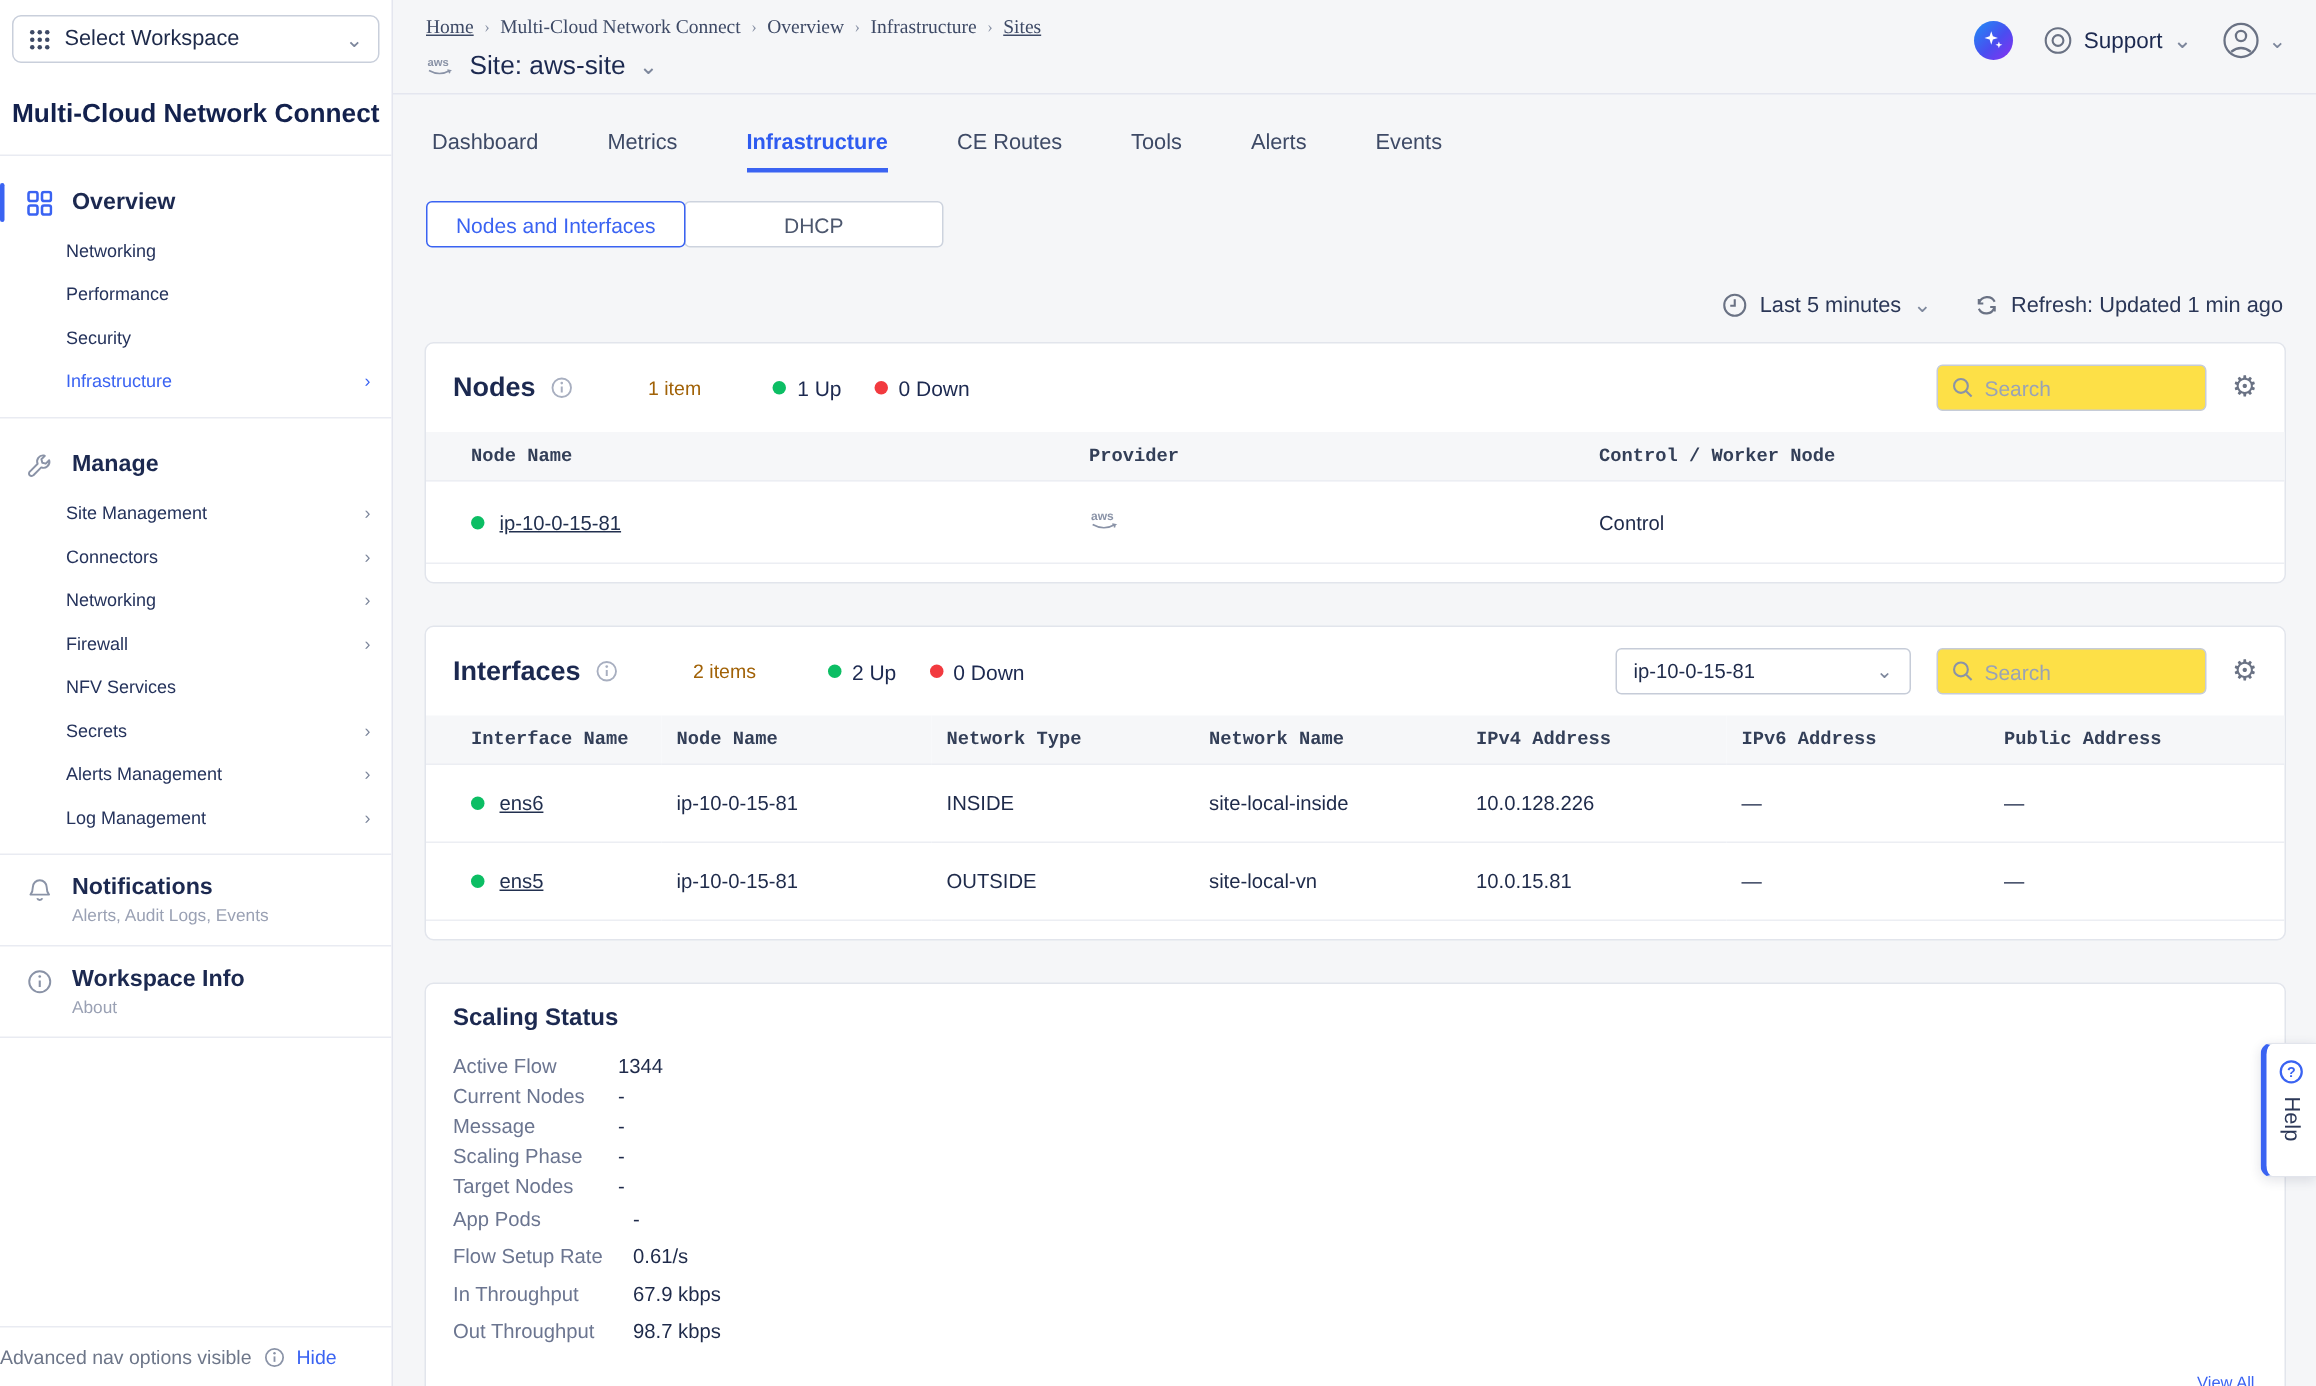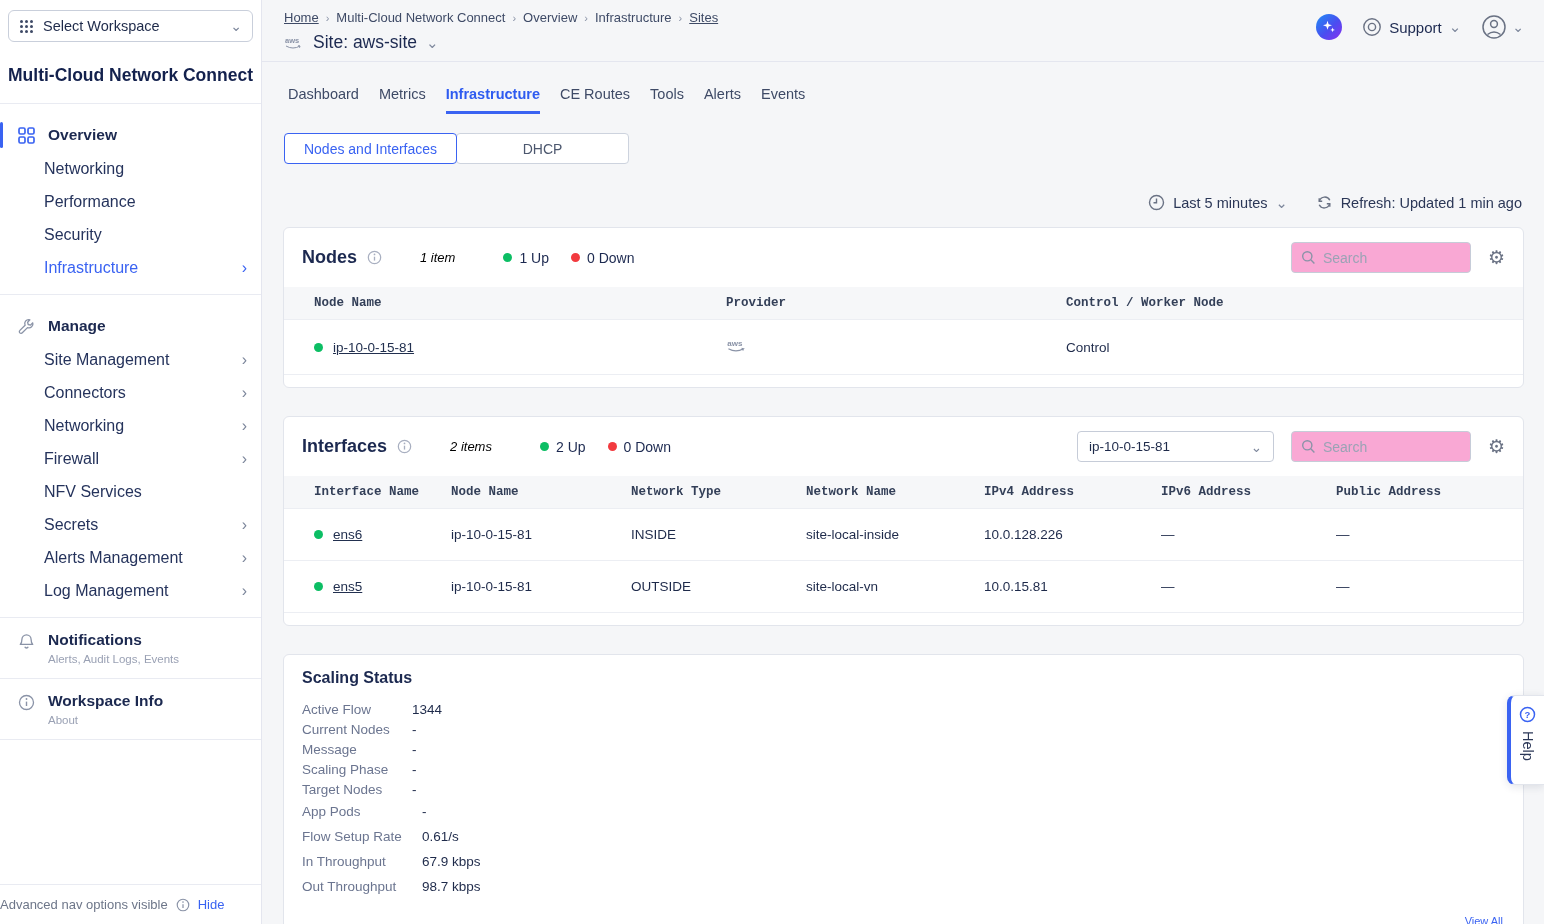--- a/index.html
+++ b/index.html
@@ -35,55 +35,55 @@
   .nav-section { padding:14px 0 10px 0; border-bottom:1px solid #e9ebf2; }
   .nav-head {
     display:flex; align-items:center; gap:13px; padding:8px 8px 8px 18px;
     font-size:15.5px; font-weight:bold; color:#1c2950; position:relative; cursor:pointer;
   }
   .nav-head.active::before {
     content:""; position:absolute; left:0; top:4px; bottom:4px; width:3px; background:#3a63f2; border-radius:2px;
   }
   .nav-item {
     display:flex; align-items:flex-start; justify-content:space-between;
-    padding:7.5px 14px 7.5px 44px; font-size:16px; color:#25335c; cursor:pointer;
+    padding:7.5px 14px 7.5px 44px; font-size:12px; color:#25335c; cursor:pointer;
   }
   .nav-item.active { color:#3a63f2; }
   .nav-item .chev { color:#3a63f2; }
   .nav-item .chev.gray { color:#7d879c; }
   .nav-block { padding:13px 14px 13px 18px; border-bottom:1px solid #e9ebf2; display:flex; gap:13px; cursor:pointer; }
   .nav-block .t { font-size:15.5px; font-weight:bold; color:#1c2950; }
   .nav-block .s { font-size:11.5px; color:#9aa1b4; margin-top:4px; }
   .sidebar-footer {
     border-top:1px solid #e9ebf2; padding:12px 0; font-size:13px; color:#6d7689;
     display:flex; align-items:center; gap:8px; margin-top:auto;
   }
   .hide-link { color:#3a63f2; cursor:pointer; }
 
   
   .main { flex:1; display:flex; flex-direction:column; height:100%; position:relative; }
   .topbar {
     padding:8px 20px 8px 22px; border-bottom:1px solid #e4e6ef;
     display:flex; justify-content:space-between; align-items:flex-start;
   }
-  .crumbs { font-size:13px; color:#3e4a66; display:flex; gap:7px; align-items:center; padding-top:2px; }
+  .crumbs { font-size:13px; color:#3e4a66; display:flex; gap:7px; align-items:center; padding-top:2px;font-family:Liberation Serif, serif; }
   .crumbs .link { text-decoration:underline; cursor:pointer; }
   .crumbs .sep { color:#8a93a7; font-size:11px; }
   .site-line { display:flex; align-items:center; gap:9px; margin-top:7px; }
   .site-title { font-size:17.5px; color:#1c2950; }
   .top-actions { display:flex; align-items:center; gap:20px; padding-top:6px; }
   .ai-btn {
     width:26px; height:26px; border-radius:50%; cursor:pointer;
     background:linear-gradient(135deg,#1f8ef5 0%,#4a4df0 55%,#8a2ff0 100%);
     display:flex; align-items:center; justify-content:center;
   }
   .support { display:flex; align-items:center; gap:7px; font-size:15px; color:#1c2950; cursor:pointer; }
   .avatar-grp { display:flex; align-items:center; gap:5px; cursor:pointer; }
 
-  .tabs { display:flex; gap:20px; padding:24px 20px 0 26px; }
+  .tabs { display:flex; gap:46px; padding:24px 20px 0 26px; }
   .tab { font-size:14.5px; color:#3e4a66; padding-bottom:9px; cursor:pointer; border-bottom:3px solid transparent; }
   .tab.active { color:#2e5bf0; font-weight:bold; border-bottom-color:#3a63f2; }
 
   .subtabs { display:flex; padding:19px 20px 0 22px; }
   .subtab {
     min-width:173px; height:31px; display:flex; align-items:center; justify-content:center;
     font-size:14px; background:#fff; border:1px solid #cdd3de; color:#4c576e;
     cursor:pointer; border-radius:4px;
   }
   .subtab.active { border:1px solid #3a63f2; color:#3a63f2; z-index:1; }
@@ -91,29 +91,29 @@
 
   .time-row { display:flex; justify-content:flex-end; align-items:center; gap:28px; padding:30px 22px 0 0; font-size:14.5px; color:#2b3757; }
   .time-ctl { display:flex; align-items:center; gap:8px; cursor:pointer; }
 
   .card {
     background:#fff; border:1px solid #e2e5ec; border-radius:6px;
     margin:16px 20px 0 21px;
   }
   .card-head { display:flex; align-items:center; padding:14px 18px; }
   .card-title { font-size:18px; font-weight:bold; color:#1c2950; margin-right:10px; }
-  .count { color:#000000; font-size:13px; margin-left:38px;font-style:italic; }
+  .count { color:#a16207; font-size:13px; margin-left:50px; }
   .updown { display:flex; align-items:center; gap:7px; font-size:14px; color:#1c2950; margin-left:48px; }
   .dot { width:9px; height:9px; border-radius:50%; display:inline-block; }
   .dot.green { background:#0cbe64; }
   .dot.red { background:#f23a3f; }
   .head-right { margin-left:auto; display:flex; align-items:center; gap:17px; }
   .search-box {
     width:180px; height:31px; border:1px solid #c6ccd8; border-radius:4px;
-    display:flex; align-items:center; padding:0 9px; gap:7px; background:#f9a8d4;
+    display:flex; align-items:center; padding:0 9px; gap:7px; background:#fde047;
   }
   .search-box input {
     border:none; outline:none; flex:1; font-size:14px; color:#1e2a4a; width:100%;
     font-family:inherit; background:transparent;
   }
   .search-box input::placeholder { color:#9aa3b5; }
   .node-filter {
     width:197px; height:31px; border:1px solid #c6ccd8; border-radius:4px; background:#fff;
     display:flex; align-items:center; justify-content:space-between; padding:0 11px;
     font-size:13.5px; color:#1e2a4a; cursor:pointer;

